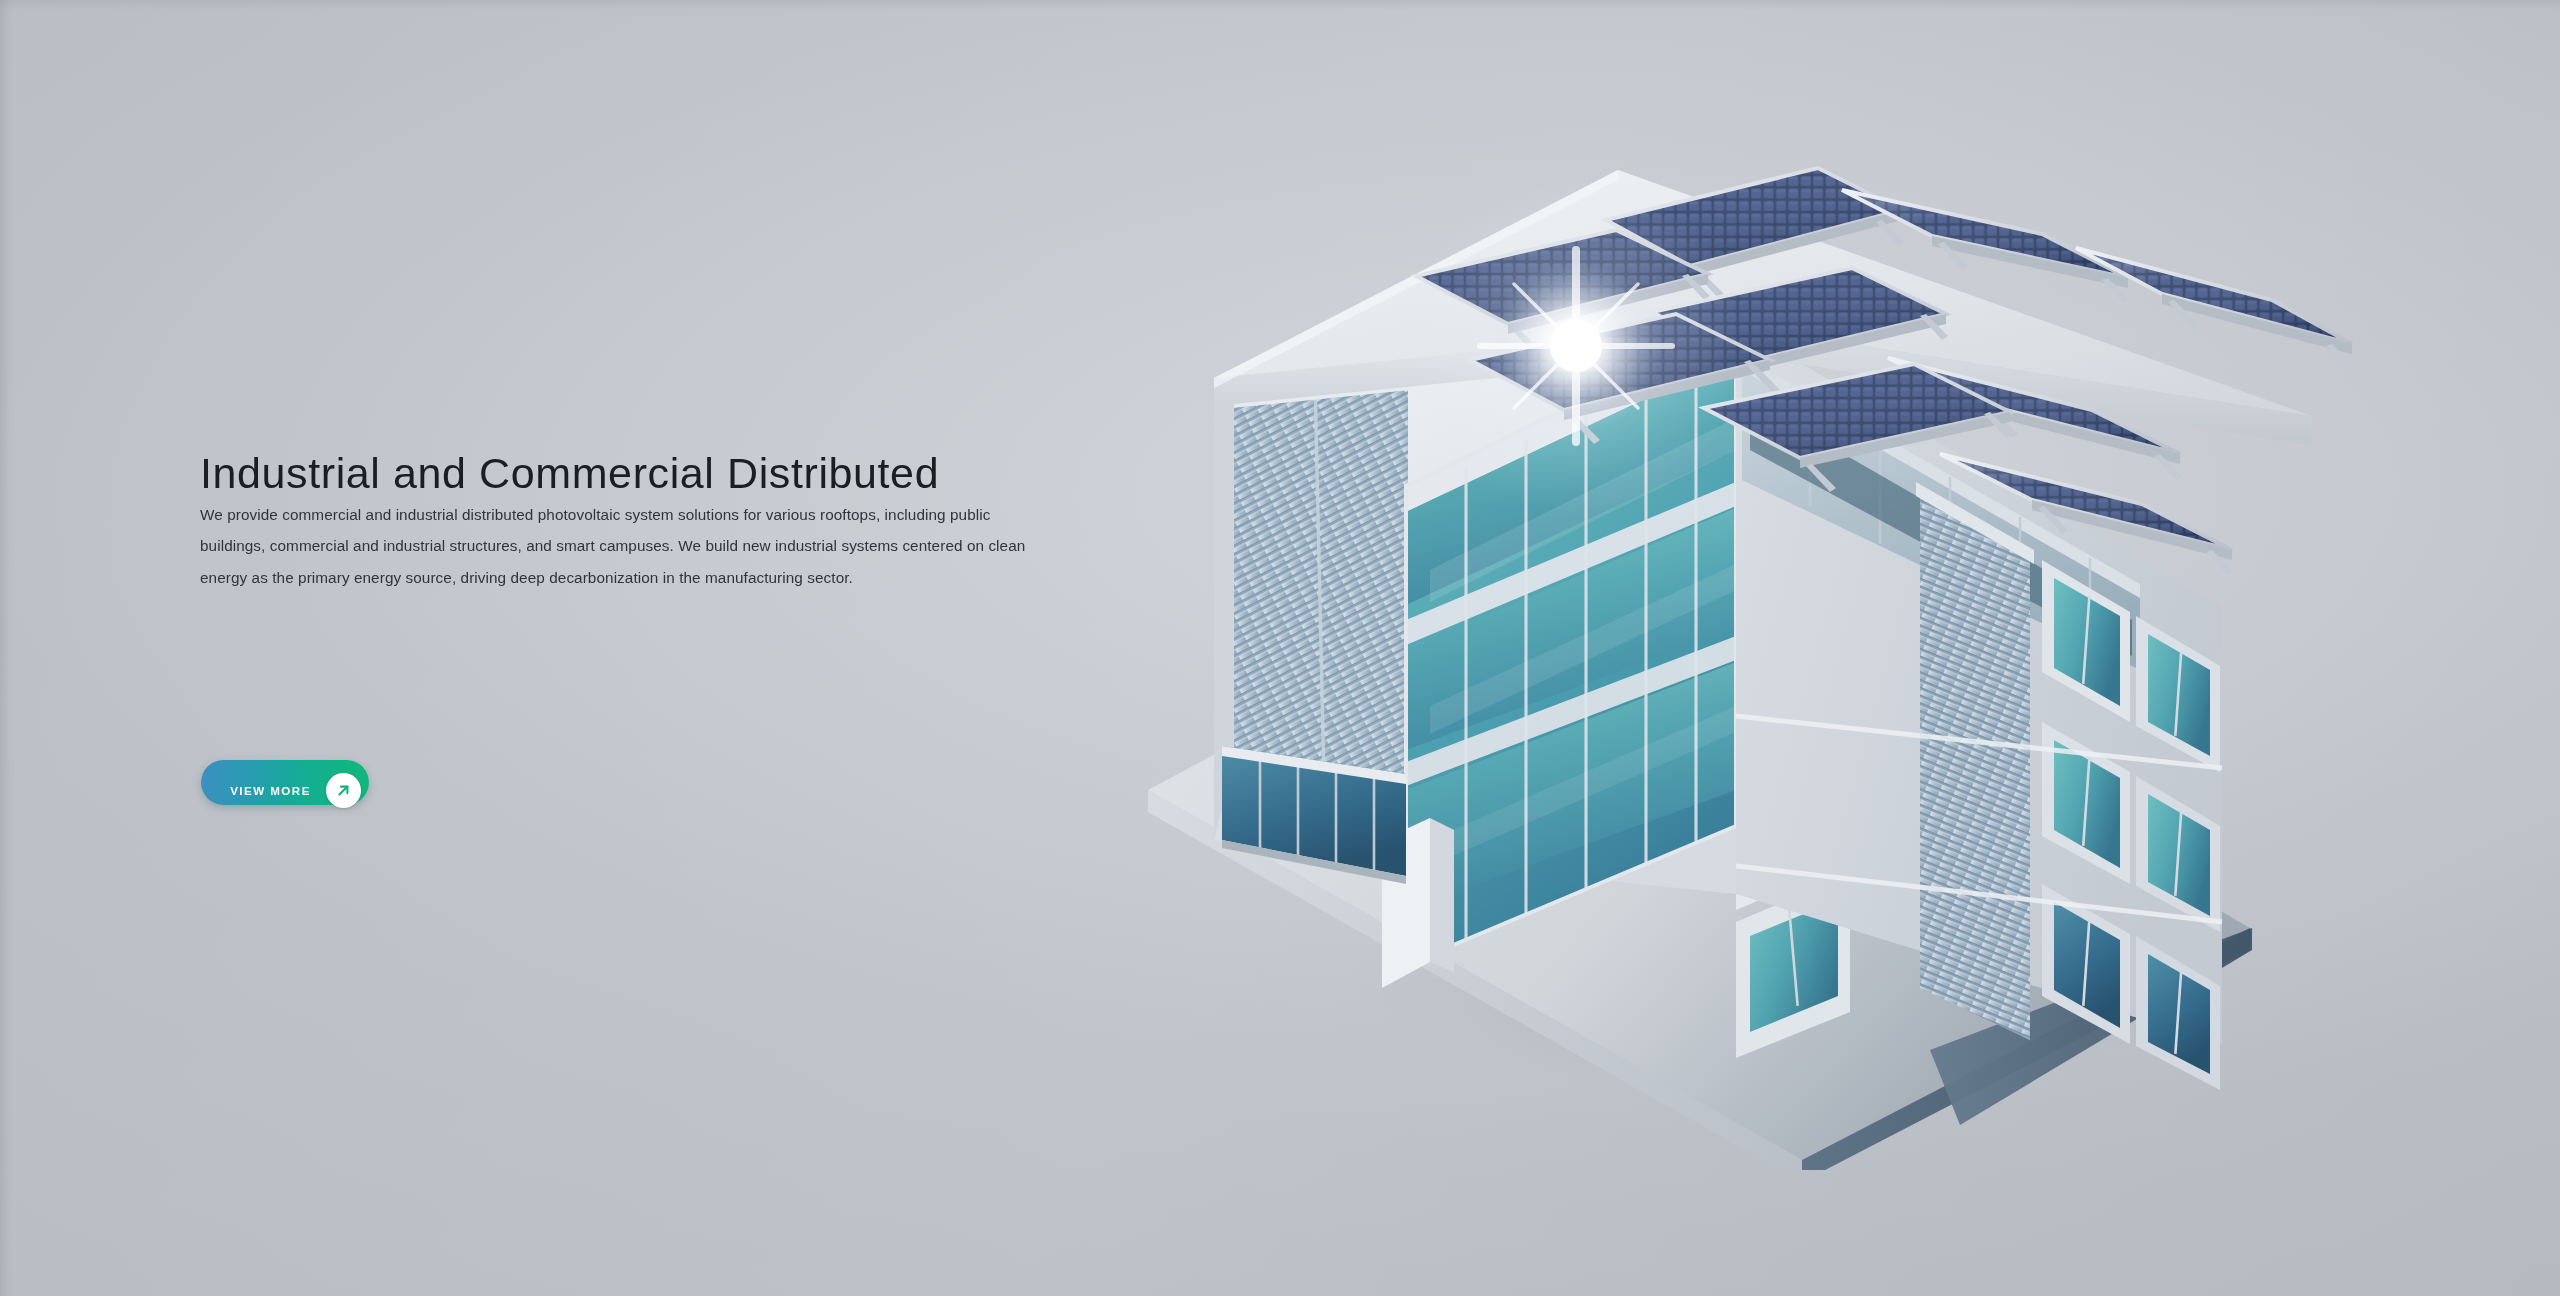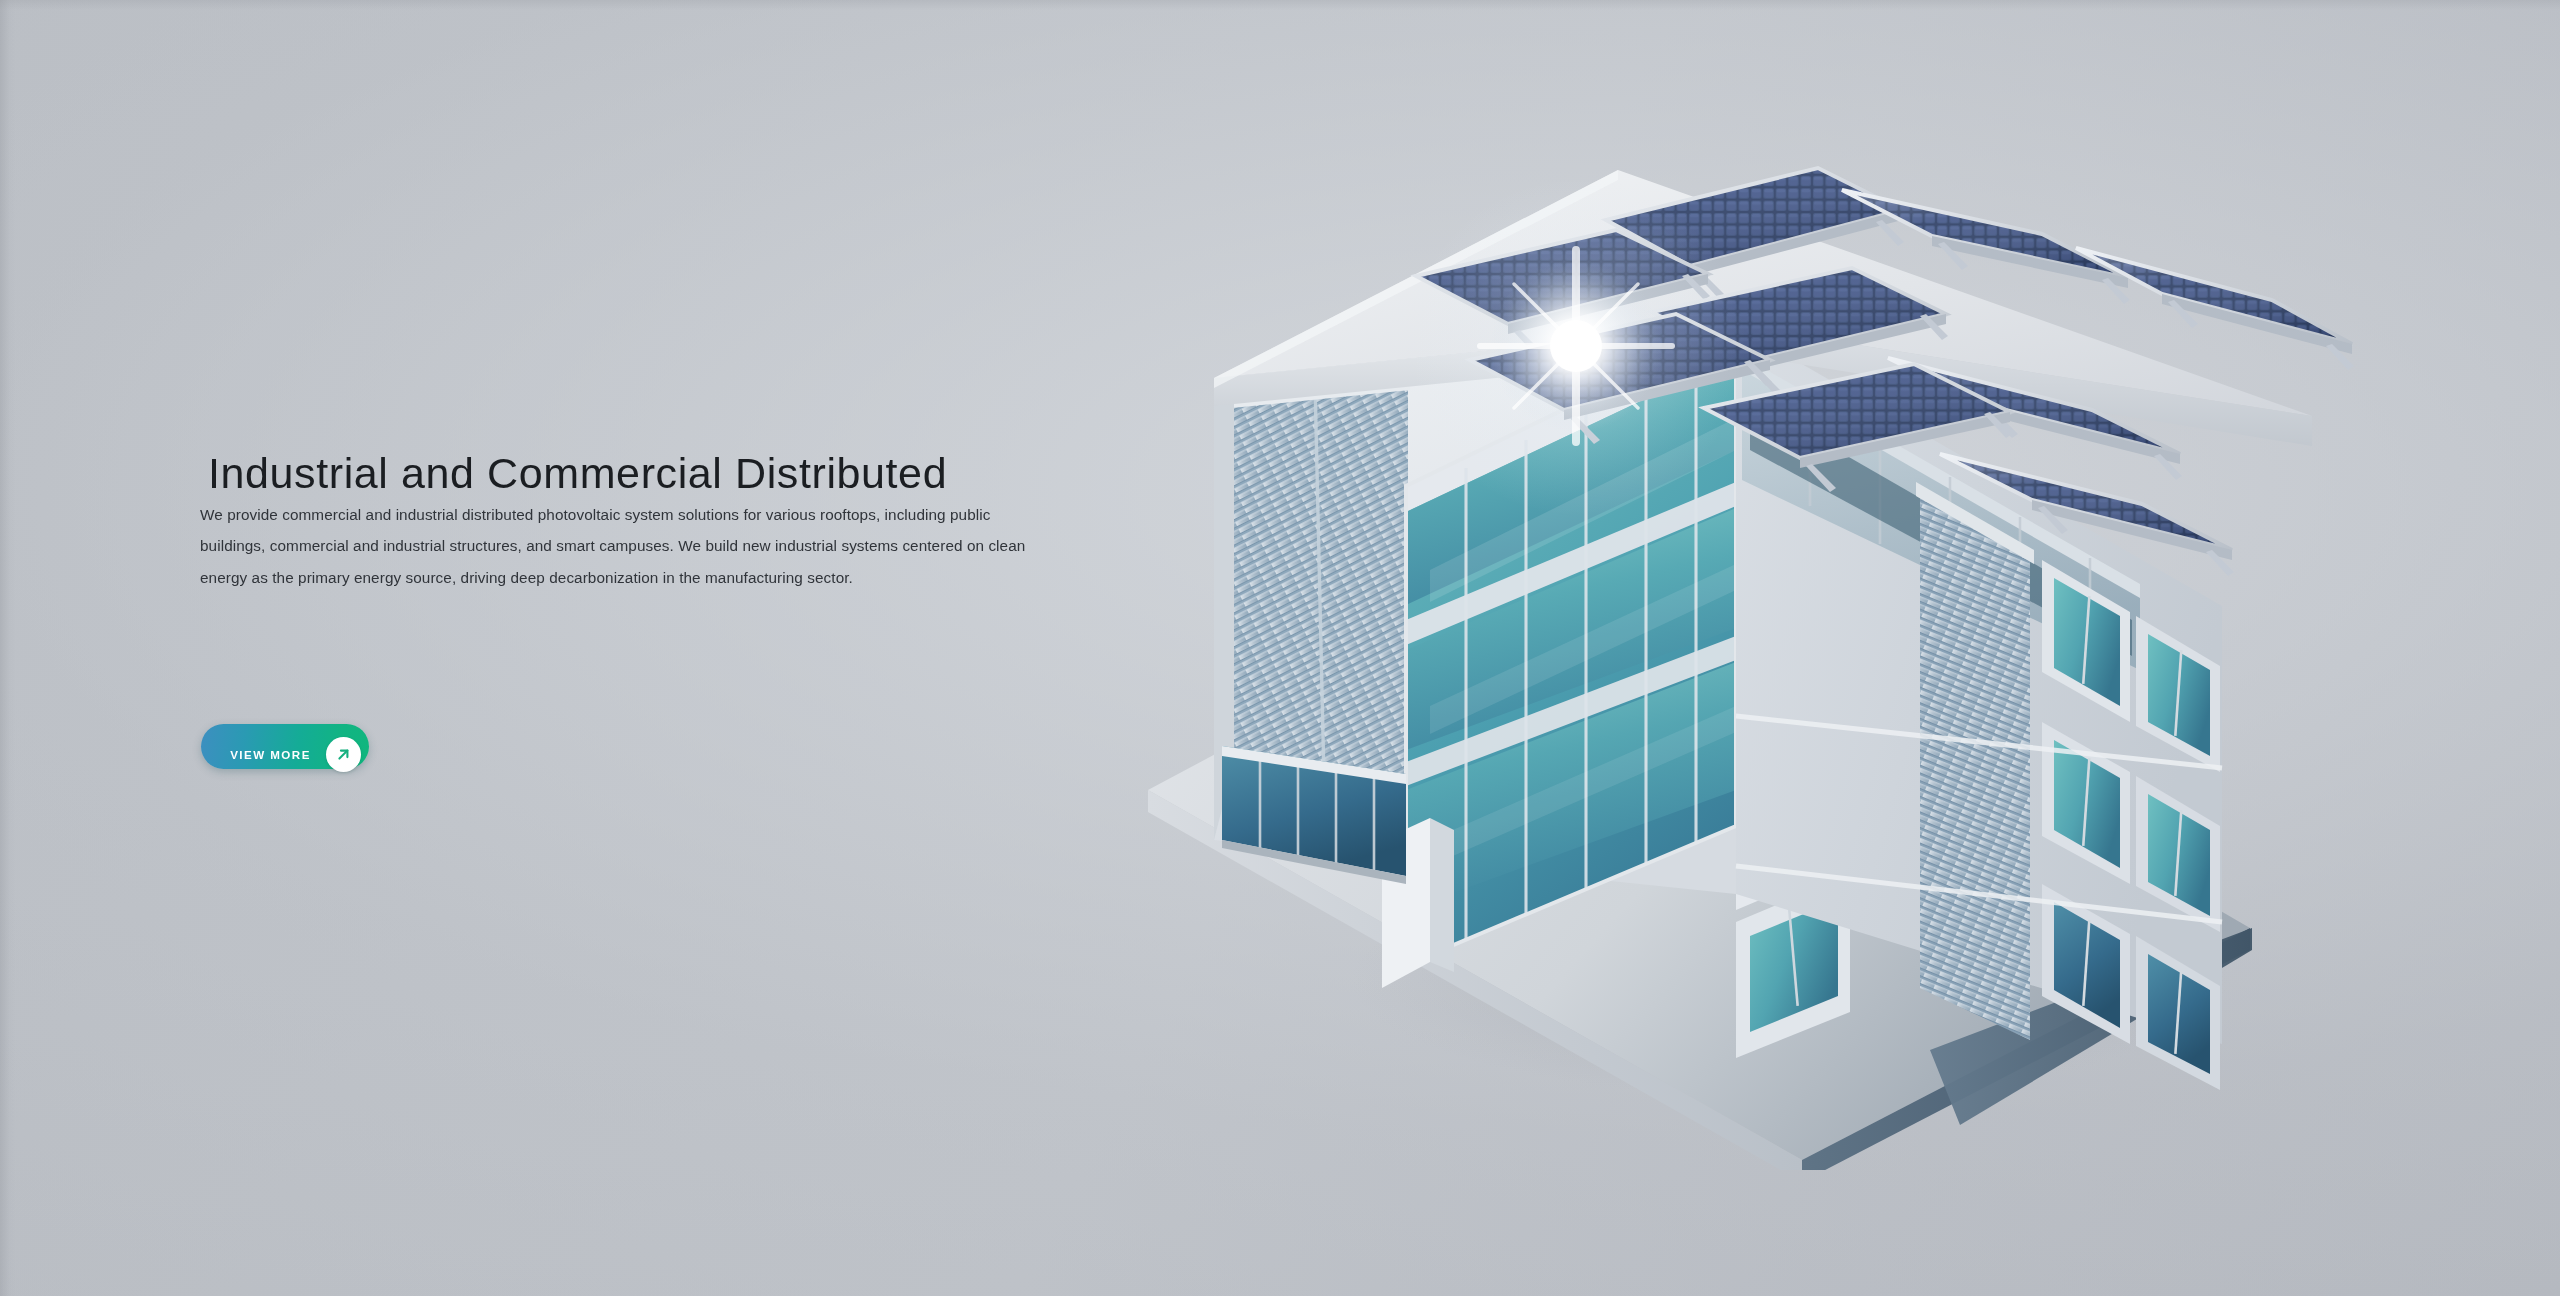--- a/index.html
+++ b/index.html
@@ -34,36 +34,35 @@
     top:448px;
     width:880px;
   }
   .headline {
     font-size:43px;
     font-weight:300;
     letter-spacing:0.6px;
     color:#1b1e22;
     line-height:1.18;
     white-space:nowrap;
-    margin-left:8px;
   }
   .body-copy {
     font-size:15.3px;
     font-weight:400;
     line-height:2.07;
     letter-spacing:0.08px;
     color:#30343a;
     width:855px;
   }
 
   
   .cta {
     position:absolute;
     left:201px;
-    top:724px;
+    top:760px;
     width:168px;
     height:45px;
     border:none;
     border-radius:999px;
     background:linear-gradient(96deg, #3d8fc0 0%, #2a9ab3 26%, #14ac96 58%, #11b483 82%, #10b67e 100%);
     box-shadow:0 3px 9px rgba(30,80,90,0.26);
     cursor:pointer;
     display:flex;
     align-items:center;
     padding:16px 4px 0 0;

